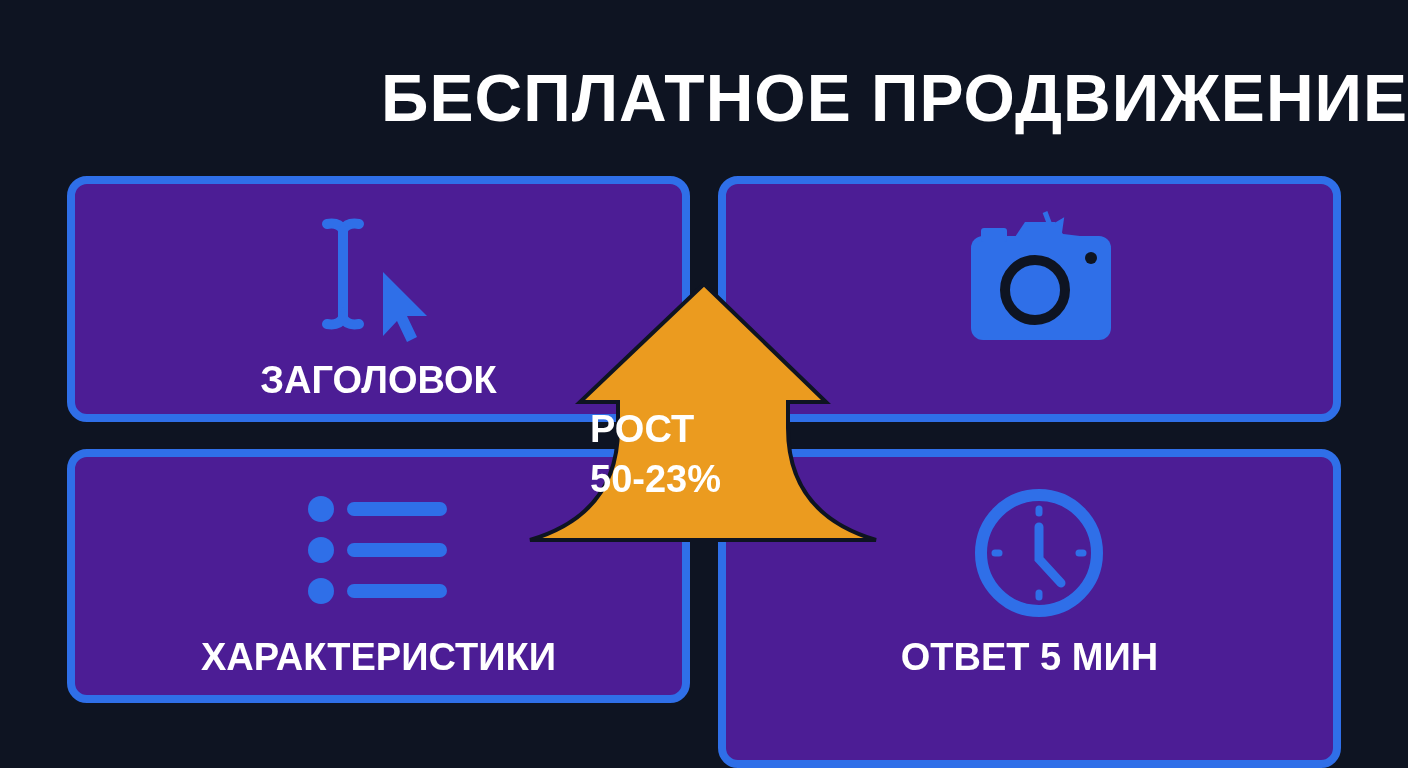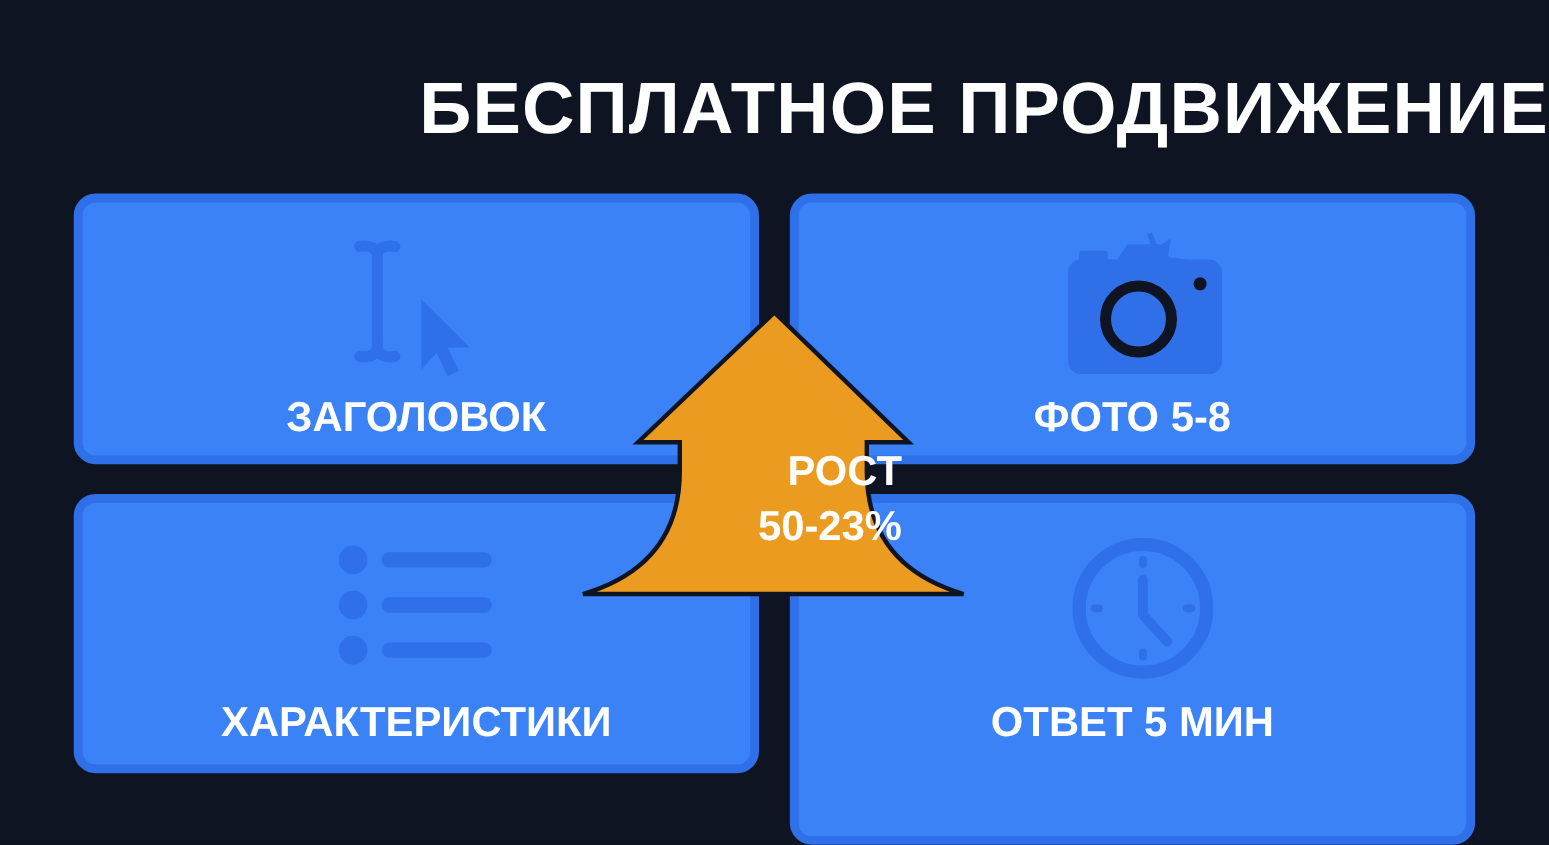--- a/index.html
+++ b/index.html
@@ -11,40 +11,40 @@
     }
     .title {
       position:absolute; left:0; top:58px; width:1408px;
       text-align:right; color:#ffffff;
       font-size:66px; font-weight:700; letter-spacing:1px;
       line-height:80px;
     }
     .card {
       position:absolute; box-sizing:border-box;
       border:8px solid #2f6fe8; border-radius:20px;
-      background:#3b82f6;
+      background:#4c1d95;
     }
     .card .label {
       position:absolute; left:0; width:100%;
       text-align:center; color:#ffffff;
       font-size:38px; font-weight:700; line-height:44px;
     }
     .card .icon { position:absolute; }
     #card-tl { left:67px; top:176px; width:623px; height:246px; }
     #card-tr { left:718px; top:176px; width:623px; height:246px; }
     #card-bl { left:67px; top:449px; width:623px; height:254px;padding-left:28px; }
     #card-br { left:718px; top:449px; width:623px; height:319px; }
     #card-tl .label, #card-tr .label { top:174px; }
     #card-bl .label, #card-br .label { top:178px; }
     .arrow {
       position:absolute; left:520px; top:278px; width:370px; height:270px;
     }
     .arrow-text {
       position:absolute; left:590px; top:404px; width:230px;
-      text-align:right; color:#ffffff; font-weight:700;
+      text-align:left; color:#ffffff; font-weight:700;
       font-size:38px; line-height:50px;
     }
   </style>
 </head>
 <body>
 
 <div class="title">БЕСПЛАТНОЕ ПРОДВИЖЕНИЕ</div>
 
 <div class="card" id="card-tl">
   <svg class="icon" style="left:240px; top:32px;" width="130" height="130" viewBox="0 0 130 130">
@@ -60,21 +60,20 @@
 
 <div class="card" id="card-tr">
   <svg class="icon" style="left:237px; top:22px;" width="180" height="140" viewBox="0 0 180 140">
     <path d="M82 6 L88 22 L98 16 L96 30 L112 32 L100 40 L112 52 L96 50 L94 60" fill="none" stroke="#2f6fe8" stroke-width="5" stroke-linejoin="miter"></path>
     <rect x="8" y="30" width="140" height="104" rx="12" fill="#2f6fe8"></rect>
     <rect x="18" y="22" width="26" height="14" rx="3" fill="#2f6fe8"></rect>
     <path d="M50 34 L62 16 L92 16 L104 34 Z" fill="#2f6fe8"></path>
     <circle cx="72" cy="84" r="30" fill="none" stroke="#0e1422" stroke-width="10"></circle>
     <circle cx="128" cy="52" r="6" fill="#0e1422"></circle>
   </svg>
-  <div class="label">ФОТО 5-8</div>
 </div>
 
 <div class="card" id="card-bl">
   <svg class="icon" style="left:226px; top:34px;" width="160" height="120" viewBox="0 0 160 120">
     <g fill="#2f6fe8">
       <circle cx="20" cy="18" r="13"></circle>
       <circle cx="20" cy="59" r="13"></circle>
       <circle cx="20" cy="100" r="13"></circle>
       <rect x="46" y="11" width="100" height="14" rx="7"></rect>
       <rect x="46" y="52" width="100" height="14" rx="7"></rect>

